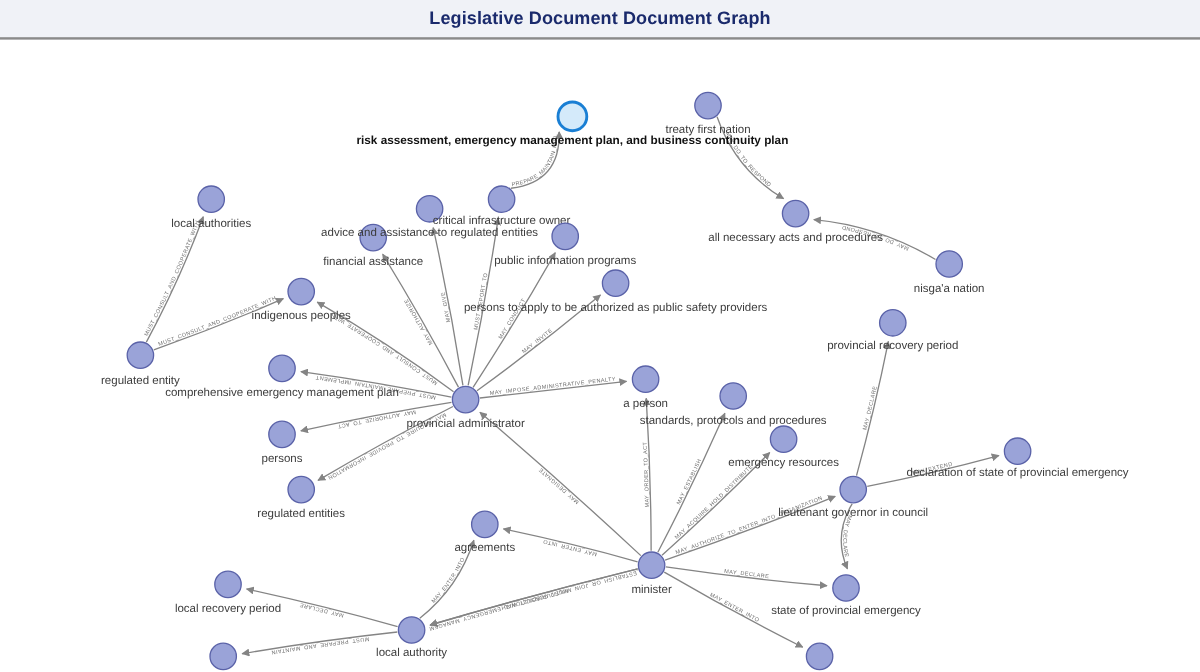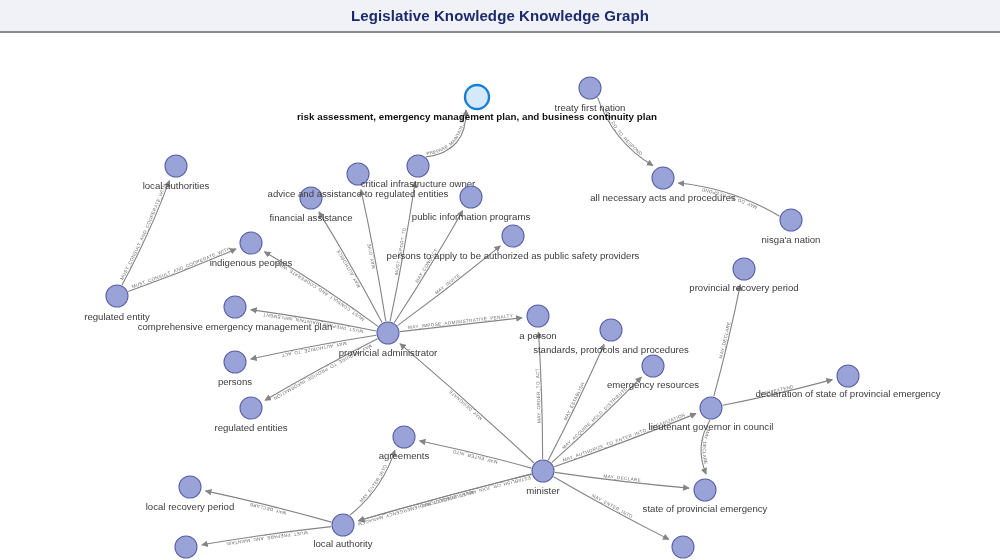--- a/index.html
+++ b/index.html
@@ -76,21 +76,21 @@
     fill: #111111;
     font-size: 9.8px;
   }
 </style>
 </head>
 <body>
 
 <div id="app">
 
   <div id="header">
-    <div id="title">Legislative Knowledge Knowledge Graph</div>
+    <div id="title">Legislative Document Document Graph</div>
   </div>
 
   <div id="canvas-wrap">
     <svg id="graph" viewBox="0 0 1000 525">
       <defs>
         <marker id="arrow" viewBox="0 0 10 10" refX="9" refY="5" markerWidth="6" markerHeight="6" orient="auto-start-reverse">
           <path d="M 0 0 L 10 5 L 0 10 z" fill="#848484"></path>
         </marker>
       </defs>
       <g id="edges-layer">

